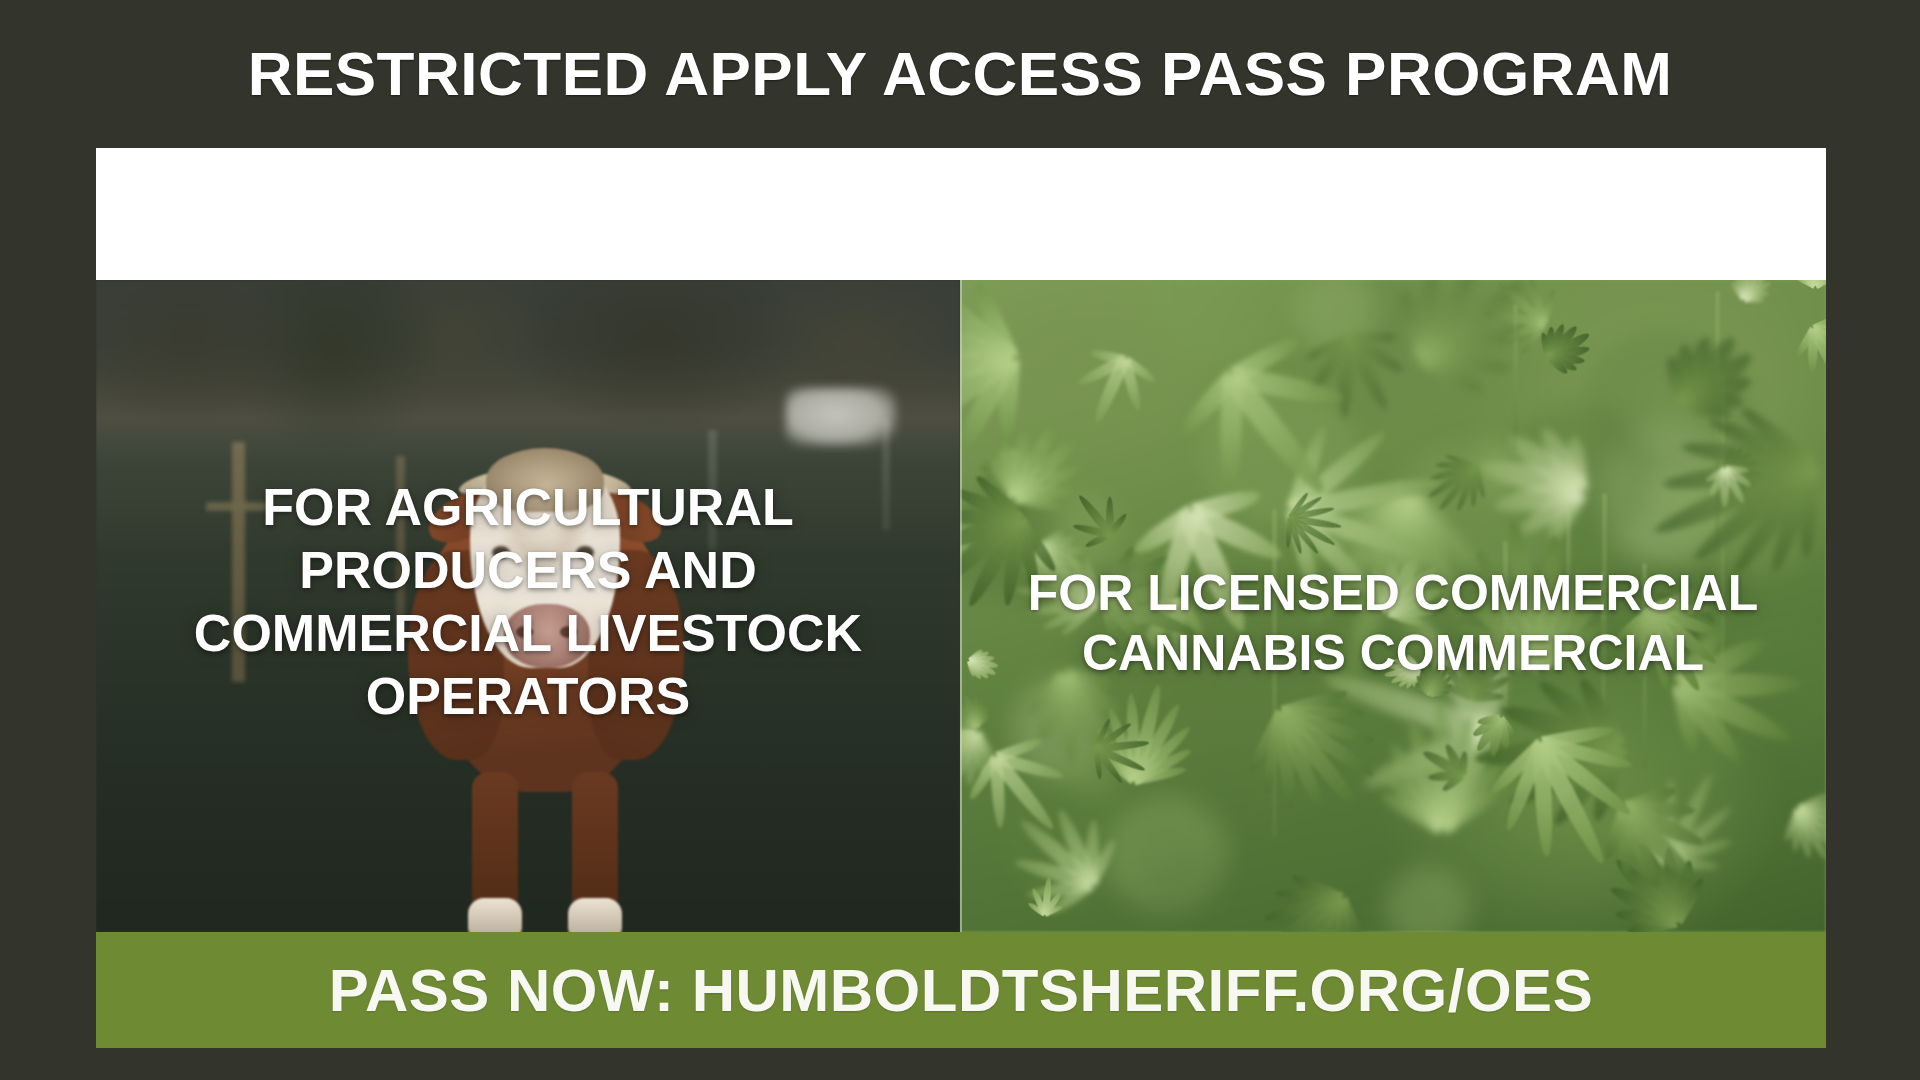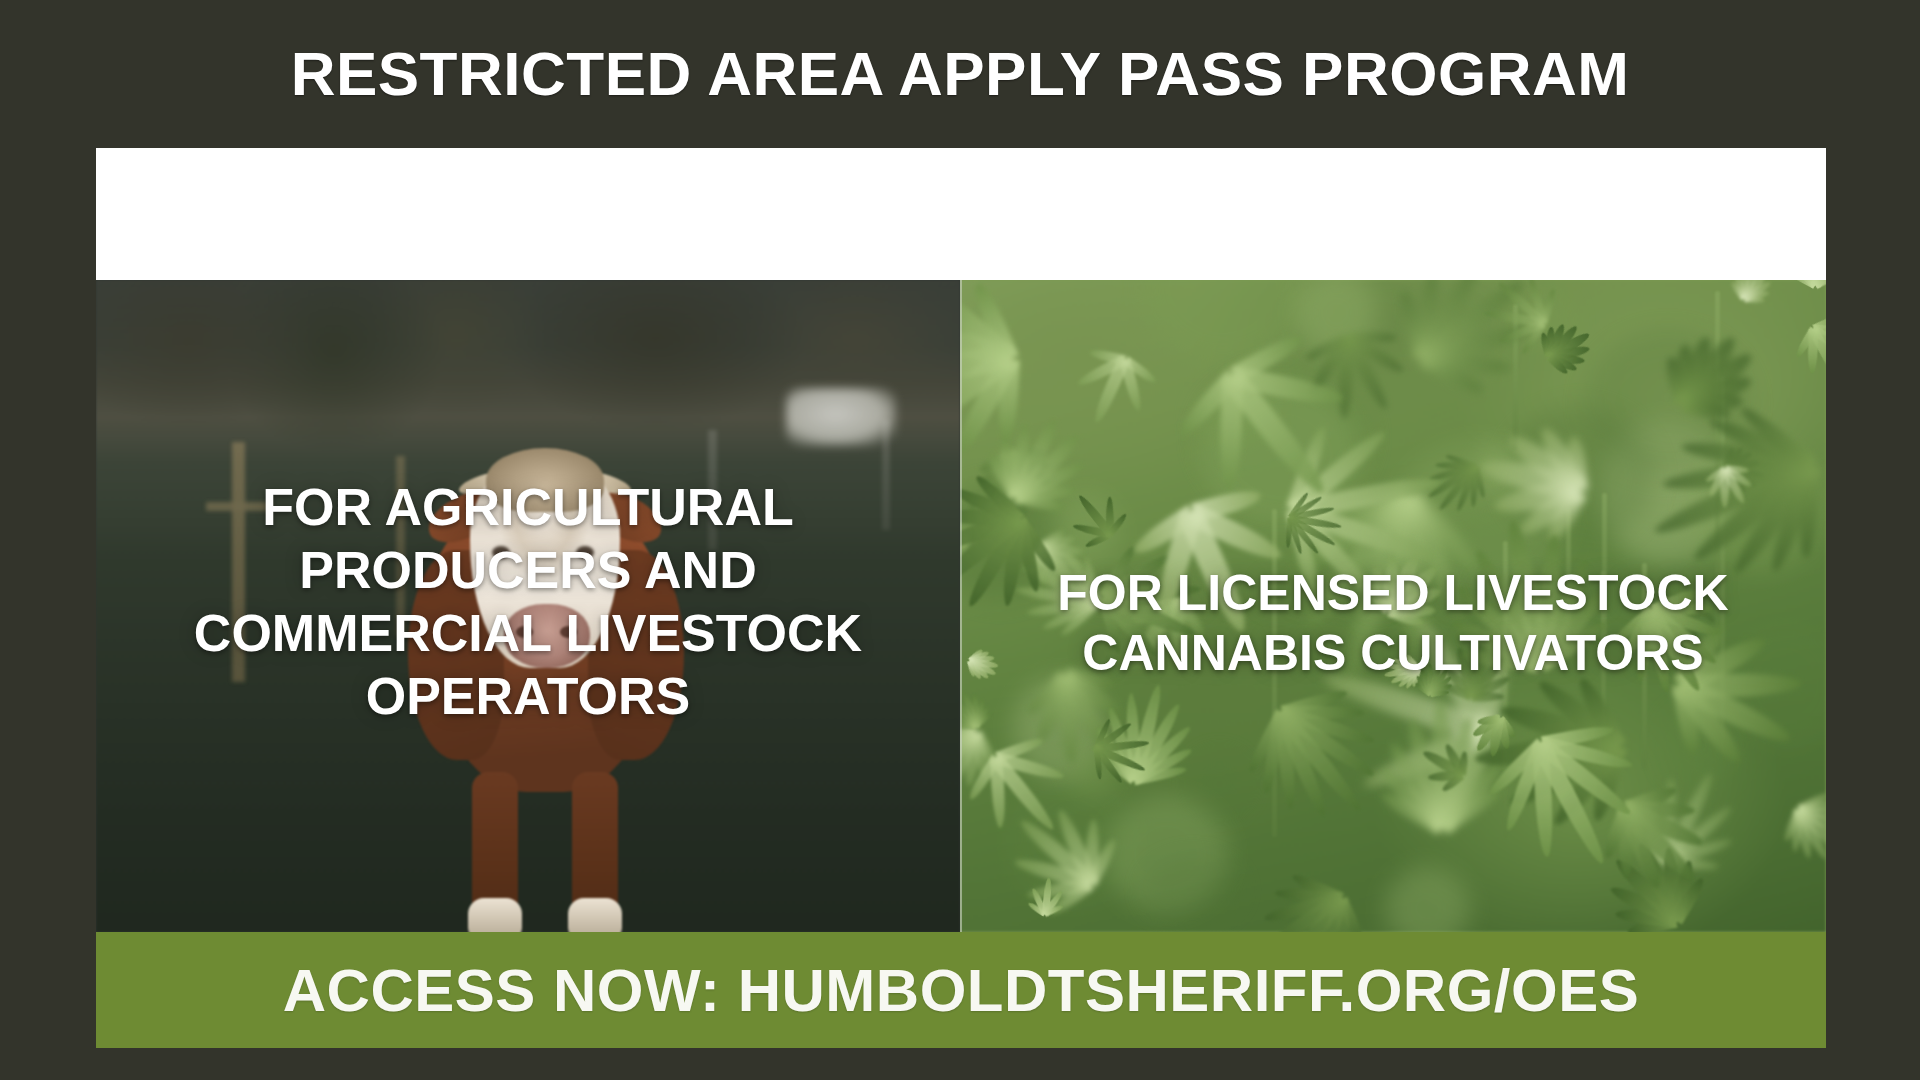--- a/index.html
+++ b/index.html
@@ -283,21 +283,21 @@
     white-space:nowrap;
     text-shadow:0 1px 2px rgba(0,0,0,.18);
   }
 </style>
 </head>
 <body>
 
 <div class="poster">
 
   <div class="title-bar">
-    <div class="title-text">RESTRICTED AREA APPLY PASS PROGRAM</div>
+    <div class="title-text">RESTRICTED APPLY ACCESS PASS PROGRAM</div>
   </div>
 
   <div class="card">
 
 
     <div class="panels">
 
       <div class="panel panel-left">
         <div class="photo-pasture"></div>
         <div class="post p1"></div>
@@ -900,25 +900,25 @@
             </div>
             <div class="leaf" style="left: 499.996px; top: 499.124px; transform: rotate(209.4deg) scale(0.67); filter: blur(1.68px); z-index: 2;">
               <i style="width: 36px; height: 12px; transform: rotate(-67.3deg); --lc1: #76974c; --lc2: #3f6128; --lo: 0.77;"></i>
               <i style="width: 51.3px; height: 14px; transform: rotate(-33.6deg); --lc1: #76974c; --lc2: #3f6128; --lo: 0.77;"></i>
               <i style="width: 66.6px; height: 16px; transform: rotate(0deg); --lc1: #76974c; --lc2: #3f6128; --lo: 0.77;"></i>
               <i style="width: 51.3px; height: 14px; transform: rotate(33.6deg); --lc1: #76974c; --lc2: #3f6128; --lo: 0.77;"></i>
               <i style="width: 36px; height: 12px; transform: rotate(67.3deg); --lc1: #76974c; --lc2: #3f6128; --lo: 0.77;"></i>
             </div>
           </div>
 
-        <div class="panel-caption caption-right">FOR LICENSED LIVESTOCK CANNABIS CULTIVATORS</div>
+        <div class="panel-caption caption-right">FOR LICENSED COMMERCIAL CANNABIS COMMERCIAL</div>
       </div>
 
     </div>
 
     <div class="panel-divider"></div>
 
     <div class="footer-bar">
-      <div class="footer-text">ACCESS NOW: HUMBOLDTSHERIFF.ORG/OES</div>
+      <div class="footer-text">PASS NOW: HUMBOLDTSHERIFF.ORG/OES</div>
     </div>
 
   </div>
 </div>
 
 </body></html>

